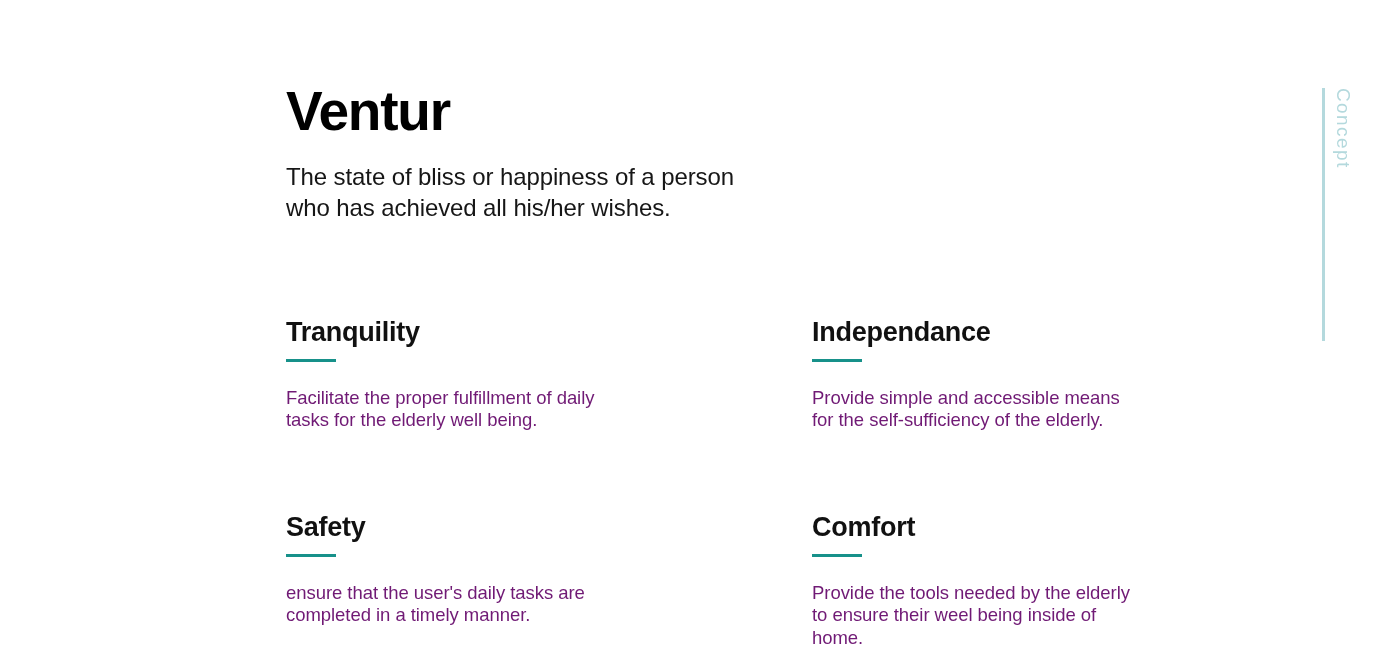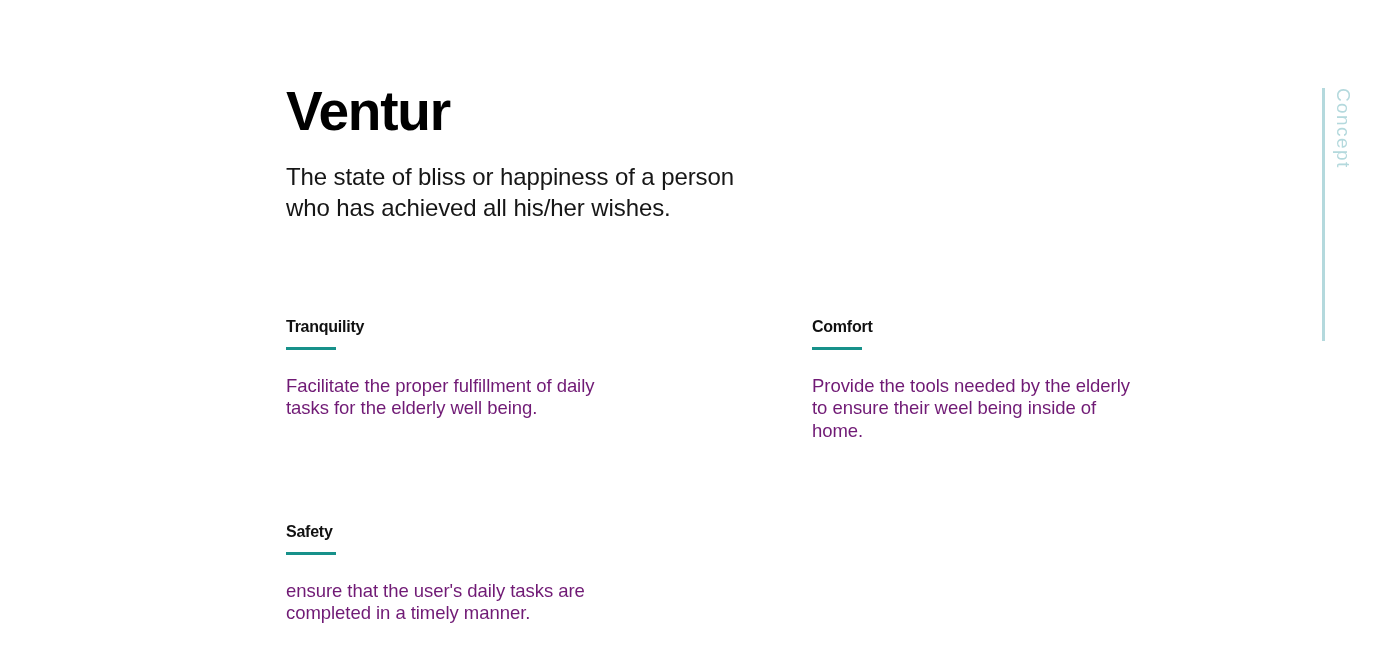--- a/index.html
+++ b/index.html
@@ -60,21 +60,21 @@
     grid-template-columns: 526px 360px;
     grid-template-rows: auto auto;
     row-gap: 81px;
     column-gap: 0px;
   }
   .pillar {
     width: 340px;
   }
   .pillar-title {
     margin: 0;
-    font-size: 16px;
+    font-size: 27px;
     font-weight: 700;
     line-height: 1.1;
     color: #111111;
     letter-spacing: -0.25px;
     white-space: nowrap;
   }
   .pillar-rule {
     width: 50px;
     height: 3px;
     background: #17918a;
@@ -130,31 +130,36 @@
   </div>
 
   <div class="pillars">
 
     <div class="pillar">
       <h2 class="pillar-title">Tranquility</h2>
       <div class="pillar-rule"></div>
       <p class="pillar-body">Facilitate the proper fulfillment of daily tasks for the elderly well being.</p>
     </div>
 
-
     <div class="pillar">
-      <h2 class="pillar-title">Comfort</h2>
+      <h2 class="pillar-title">Independance</h2>
       <div class="pillar-rule"></div>
-      <p class="pillar-body">Provide the tools needed by the elderly to ensure their weel being inside of home.</p>
+      <p class="pillar-body">Provide simple and accessible means for the self-sufficiency of the elderly.</p>
     </div>
 
     <div class="pillar">
       <h2 class="pillar-title">Safety</h2>
       <div class="pillar-rule"></div>
       <p class="pillar-body">ensure that the user's daily tasks are completed in a timely manner.</p>
+    </div>
+
+    <div class="pillar">
+      <h2 class="pillar-title">Comfort</h2>
+      <div class="pillar-rule"></div>
+      <p class="pillar-body">Provide the tools needed by the elderly to ensure their weel being inside of home.</p>
     </div>
 
   </div>
 
   <div class="side-marker">
     <div class="side-rule"></div>
     <div class="side-label">Concept</div>
   </div>
 
 </div>

